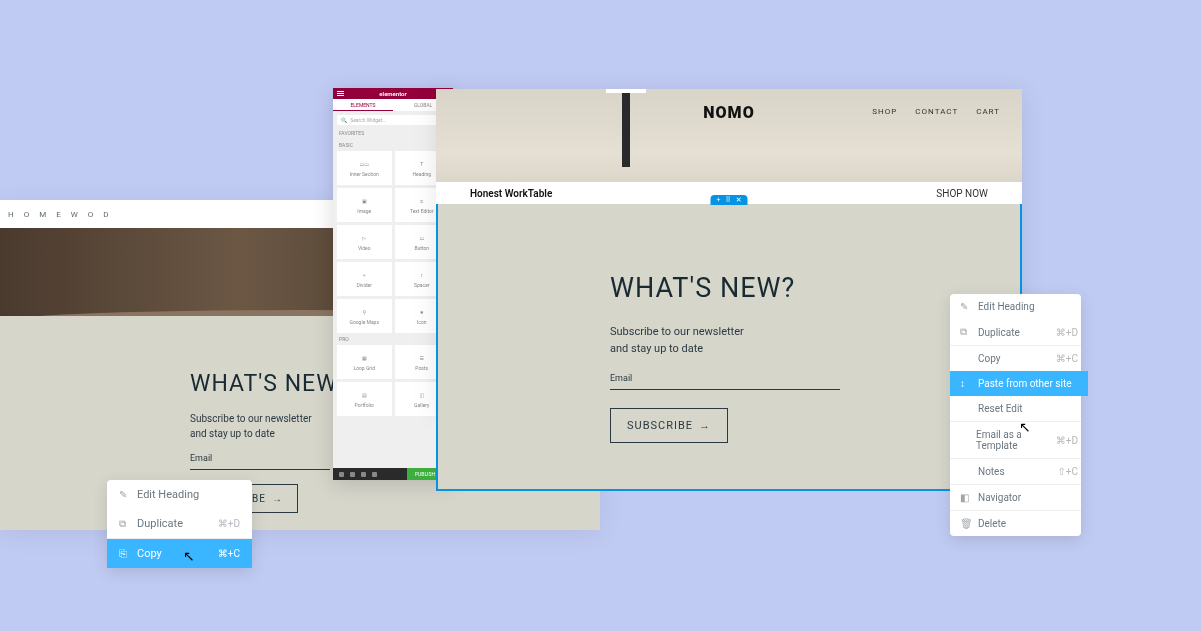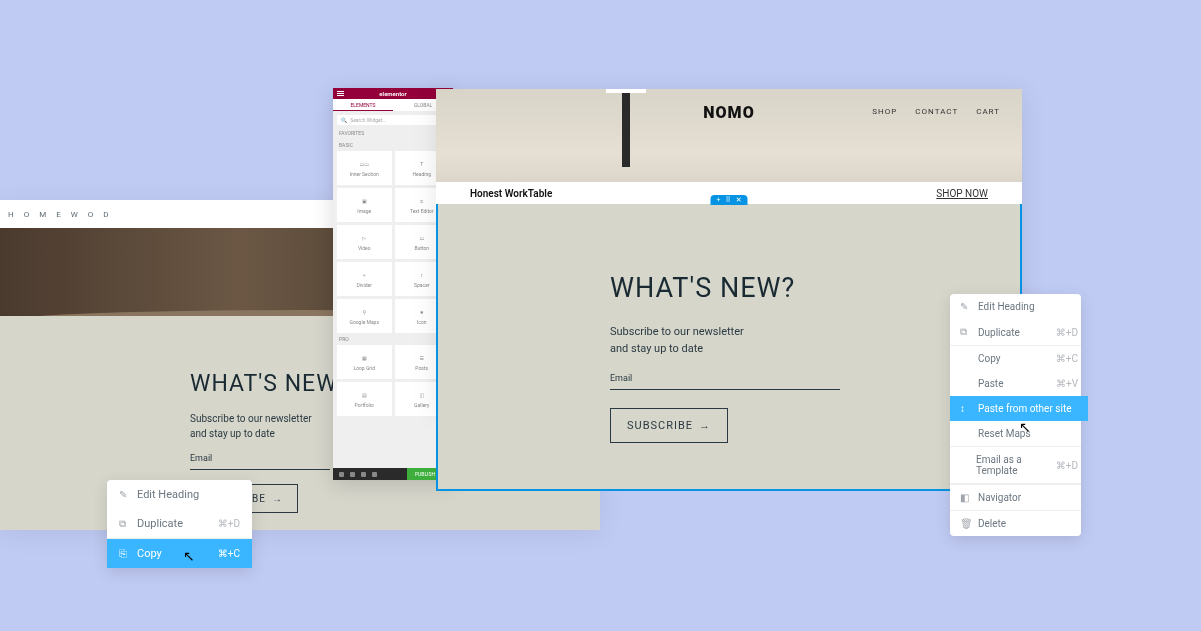--- a/index.html
+++ b/index.html
@@ -53,21 +53,21 @@
 
 .right-site { position:absolute; left:436px; top:89px; width:586px; height:321px; background:#fff; box-shadow:0 4px 24px rgba(0,0,0,0.1); }
 .right-hero { height:93px; background:linear-gradient(180deg,#d9d4c8 0%, #e6e0d4 70%, #dcd6ca 100%); position:relative; }
 .right-nav { position:absolute; top:18px; right:22px; display:flex; gap:18px; font-size:8px; letter-spacing:1px; color:#333;text-align:right; }
 .right-logo { position:absolute; top:14px; left:50%; transform:translateX(-50%); font-size:16px; font-weight:900; letter-spacing:1px; color:#111; }
 .table-leg { position:absolute; left:170px; top:0; width:40px; height:78px; }
 .table-leg::before { content:""; position:absolute; left:16px; top:0; width:8px; height:78px; background:#2a2a2a; }
 .table-leg::after { content:""; position:absolute; left:0; top:0; width:40px; height:4px; background:#fff; }
 .right-strip { height:22px; background:#fff; display:flex; align-items:center; justify-content:space-between; padding:0 34px; font-size:10px; }
 .right-strip .name { font-weight:600; color:#111; }
-.right-strip .shop { text-decoration:underline; color:#333; }
+.right-strip .shop { color:#333; }
 .right-section { height:287px; background:#d6d6cb; position:relative; border:2px solid #0693e3; border-top:none; }
 .right-section .section-handle { top:-9px; left:50%; transform:translateX(-50%); }
 .right-section .handle-grp { display:flex; gap:5px; font-size:7px; }
 .right-content { padding:68px 0 0 172px; }
 .right-content h2 { font-size:27px; font-weight:400; color:#1a2a33; letter-spacing:1px; margin-bottom:20px; }
 .right-content p { font-size:11px; line-height:1.5; margin-bottom:16px; color:#2b3a42; }
 .right-content .email { font-size:9px; border-bottom:1px solid #2b3a42; width:230px; padding-bottom:6px; margin-bottom:18px; color:#2b3a42; }
 .right-content .sub-btn { font-size:11px; padding:10px 16px; }
 
 
@@ -267,40 +267,40 @@
       <span class="mini-icon">⧉</span>
       <span>Duplicate</span>
       <span class="kbd">⌘+D</span>
     </div>
   <div class="sep"></div>
   <div class="row">
       <span class="mini-icon"></span>
       <span>Copy</span>
       <span class="kbd">⌘+C</span>
     </div>
-  <div class="row">
-      <span class="mini-icon"></span>
-      <span>Paste</span>
-      <span class="kbd">⌘+V</span>
-    </div>
   <div class="row active">
       <span class="mini-icon icon">↕</span>
       <span>Paste from other site</span>
     </div>
   <div class="row">
       <span class="mini-icon"></span>
-      <span>Reset Maps</span>
+      <span>Reset Edit</span>
     </div>
   <div class="sep"></div>
   <div class="row">
       <span class="mini-icon"></span>
       <span>Email as a Template</span>
       <span class="kbd">⌘+D</span>
     </div>
   <div class="sep"></div>
+  <div class="row">
+      <span class="mini-icon"></span>
+      <span>Notes</span>
+      <span class="kbd">⇧+C</span>
+    </div>
   <div class="sep"></div>
   <div class="row">
       <span class="mini-icon">◧</span>
       <span>Navigator</span>
     </div>
   <div class="sep"></div>
   <div class="row">
       <span class="mini-icon">🗑</span>
       <span>Delete</span>
     </div>

